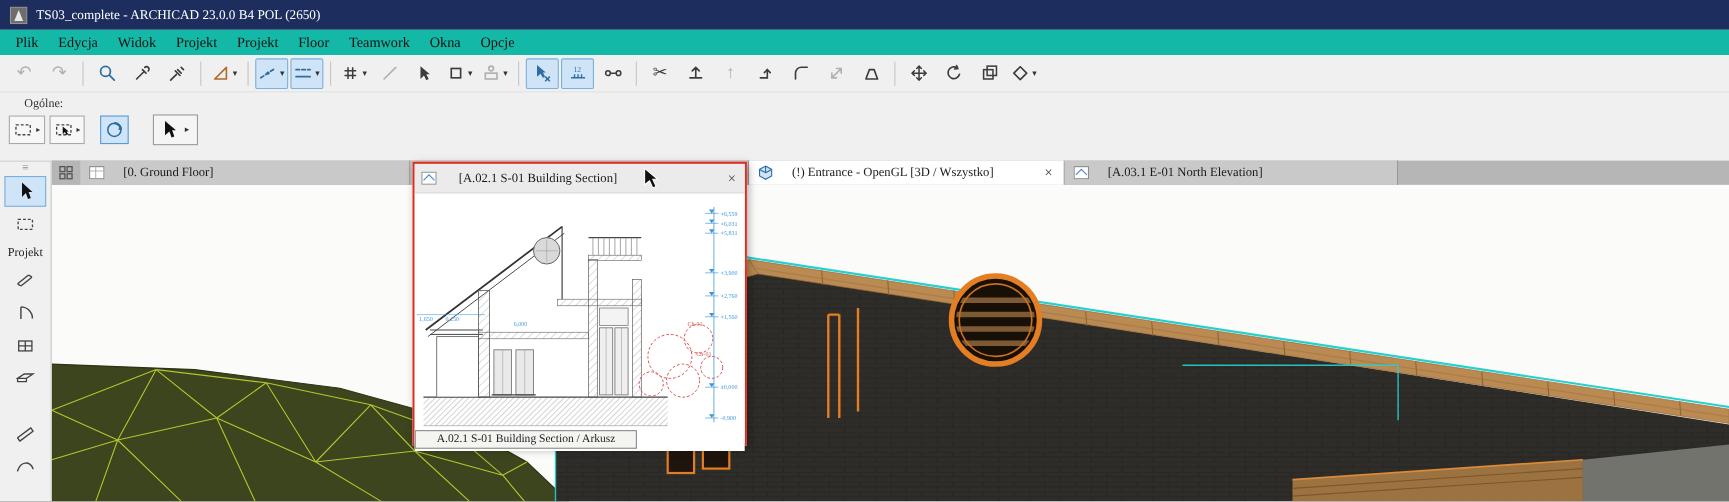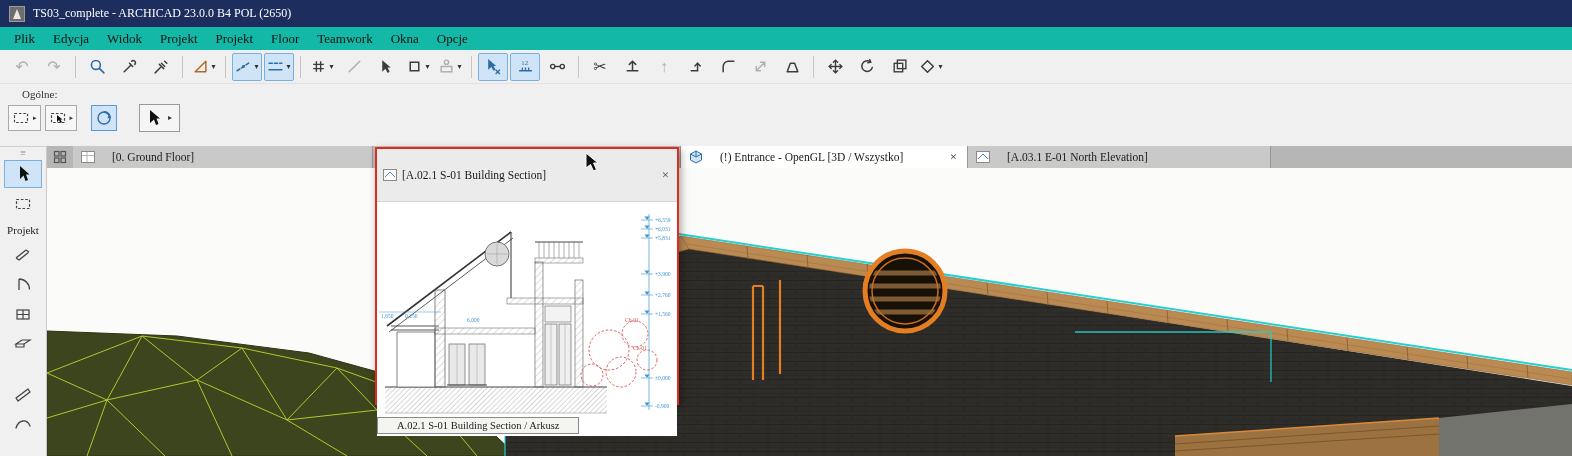--- a/index.html
+++ b/index.html
@@ -62,21 +62,21 @@
   .side-btn.selected{background:#cfe4f7;border-color:#7ab0dd}
   .side-label{font-size:11px;color:#222;margin:5px 0 3px}
   .side-gap{height:20px}
 
   
   .canvas{position:absolute;left:47px;top:168px;width:1525px;height:288px;background:#fbfbf9;z-index:1}
 
   
   .preview{position:absolute;left:375px;top:147px;width:304px;height:258px;background:#fff;
            border:2px solid #e02b20;box-sizing:border-box;z-index:40;box-shadow:2px 3px 8px rgba(0,0,0,.35)}
-  .preview-header{height:20px;background:#ebebeb;display:flex;align-items:center;gap:5px;padding:16px 6px;
+  .preview-header{height:20px;background:#ebebeb;display:flex;align-items:center;gap:20px;padding:3px 6px;
            font-size:11.5px;color:#1a1a1a;border-bottom:1px solid #d6d6d6}
   .preview-close{margin-left:auto;font-size:13px;color:#444;padding:0 2px}
   .preview-body{position:relative;height:234px;background:#fff}
   .preview-tooltip{position:absolute;left:0px;bottom:2px;background:#f4f4f1;border:1px solid #8a8a8a;
            font-size:10.5px;color:#222;padding:2px 19px;white-space:nowrap;z-index:50}
 
   .cursor{position:absolute;left:585px;top:152px;z-index:60}
 </style>
 </head>
 <body>

